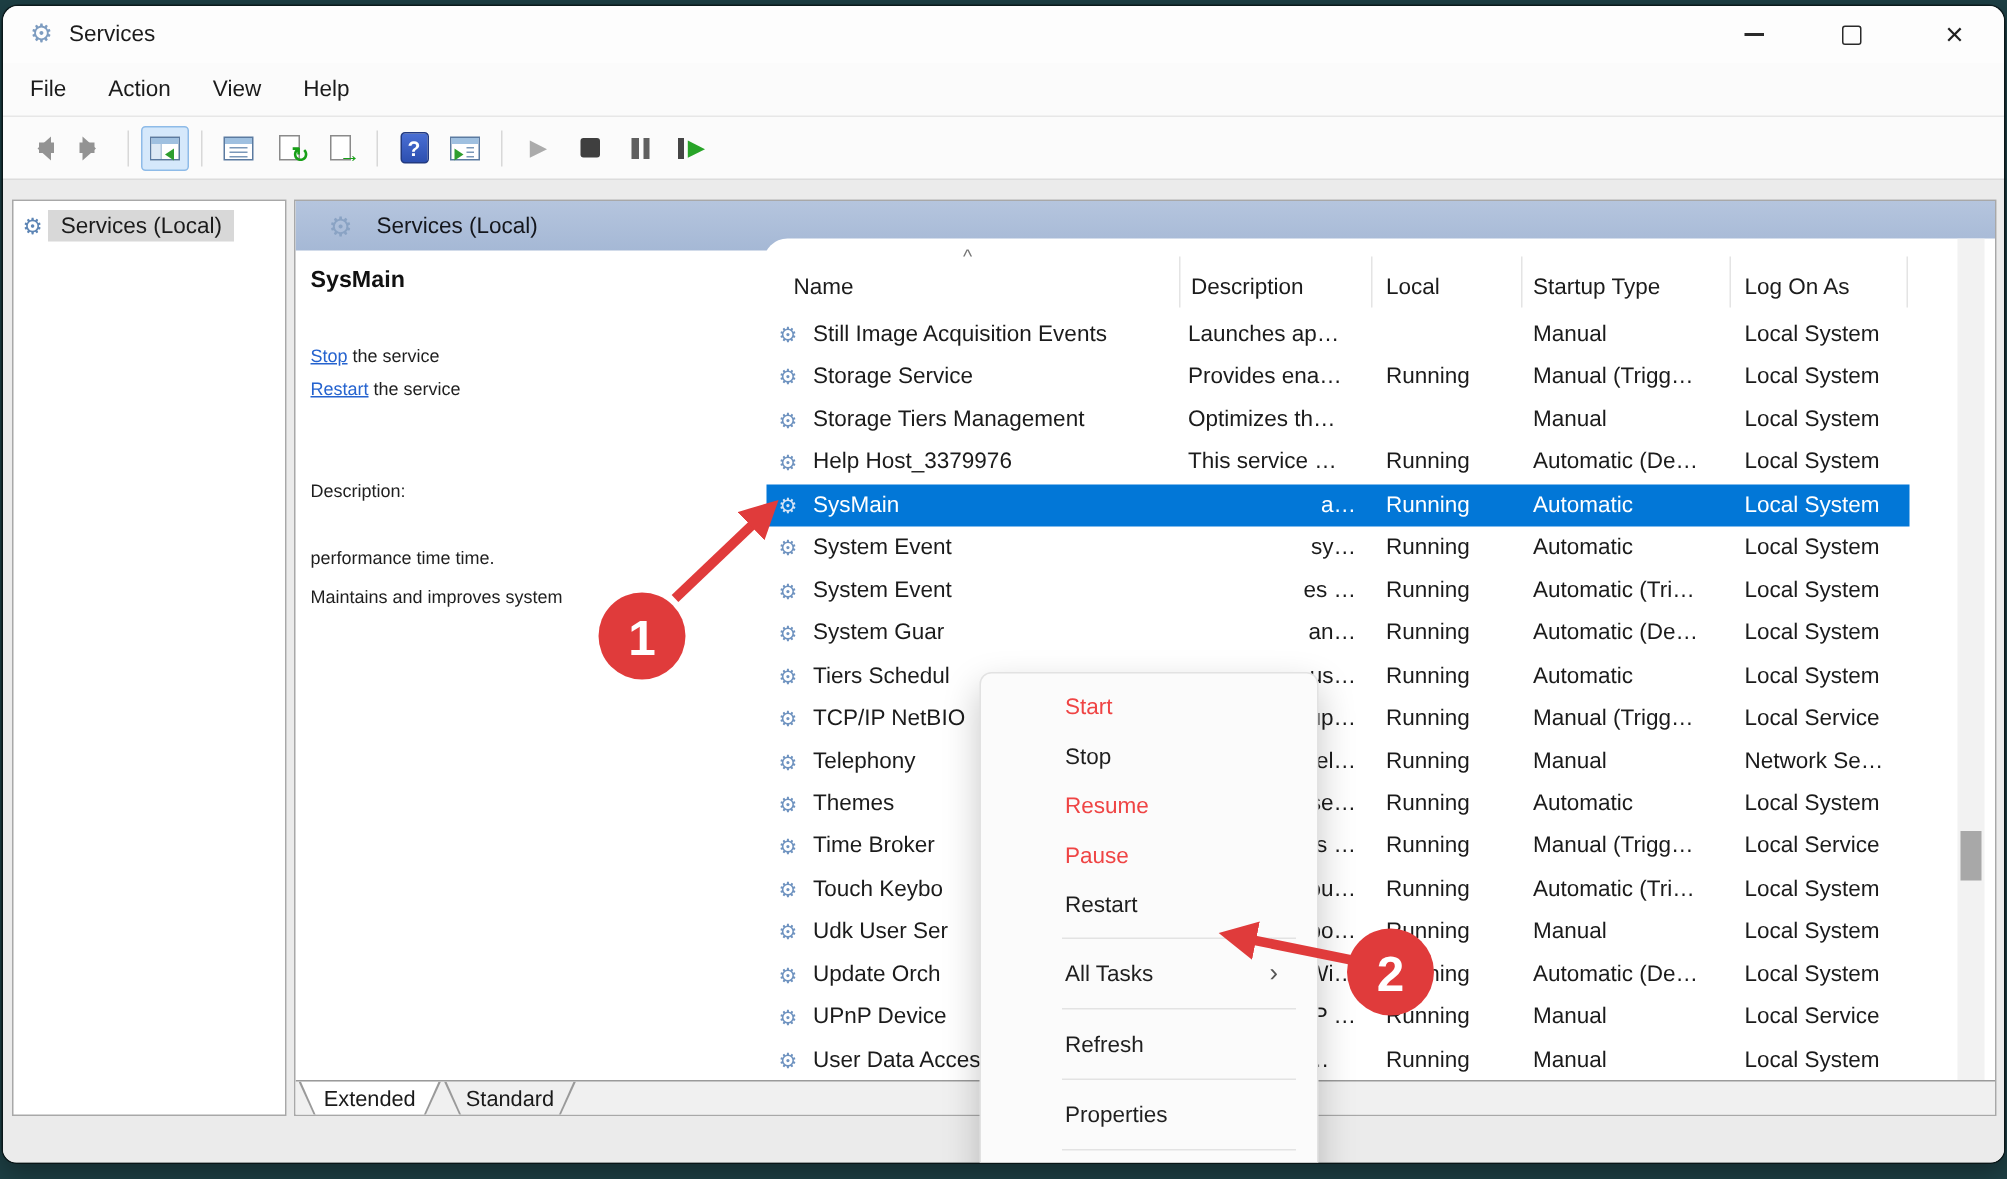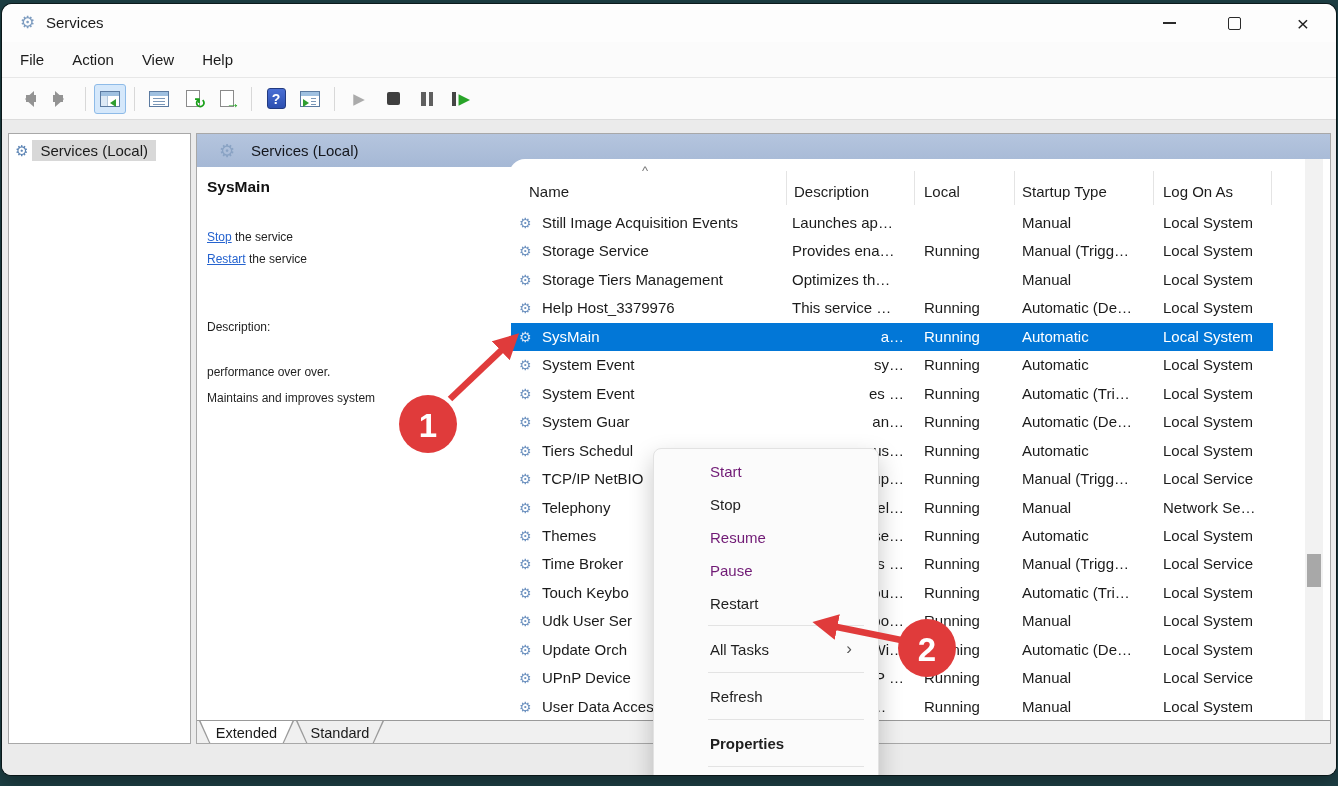--- a/index.html
+++ b/index.html
@@ -90,22 +90,22 @@
   .c-start{left:511px;width:130px;}
   .c-logon{left:652px;width:110px;}
   .vscroll{position:absolute;left:796px;top:0;width:18px;height:100%;background:#f2f2f2;}
   .vthumb{position:absolute;left:2px;top:395px;width:14px;height:33px;background:#a8a8a8;}
 
   
   .ctx{position:absolute;left:651px;top:328px;width:226px;background:#fbfbfb;border:1px solid #e2e2e2;border-radius:8px;
        box-shadow:0 10px 24px rgba(0,0,0,.22);padding:6px 0;box-sizing:border-box;z-index:40;}
   .ctx-item{height:33px;display:flex;align-items:center;padding-left:56px;padding-right:26px;font-size:15px;color:#1f1f1f;position:relative;}
   .ctx-item.wide{height:36px;}
-  .ctx-item.disabled{color:#701a75;}
-  .ctx-item.bold{font-weight:bold;}
+  .ctx-item.disabled{color:#ef4444;}
+  .ctx-item.bold{font-weight:normal;}
   .ctx-item .chev{position:absolute;right:26px;font-size:17px;color:#555;}
   .menu-sep{height:1px;background:#e3e3e3;margin:5px 14px 5px 54px;}
 
   
   .tabstrip{position:absolute;left:0;top:586px;width:100%;height:25px;background:#f0f0f0;border-top:1px solid #9a9a9a;box-sizing:border-box;}
   .tab{position:absolute;top:0;height:24px;}
   .tab .outer{position:absolute;inset:0;background:#9a9a9a;clip-path:polygon(0 0,100% 0,calc(100% - 11px) 100%,11px 100%);}
   .tab .inner{position:absolute;inset:0;clip-path:polygon(1.6px 0,calc(100% - 1.6px) 0,calc(100% - 11.8px) calc(100% - 1px),11.8px calc(100% - 1px));}
   .tab .txt{position:absolute;inset:0;display:flex;align-items:center;justify-content:center;font-size:14.5px;color:#1a1a1a;}
   .tab-extended{left:2px;width:95px;} .tab-extended .inner{background:#fff;}
@@ -232,21 +232,21 @@
         <div class="band">
           <span class="gear">⚙</span>
           <span class="hdr">Services (Local)</span>
         </div>
 
         <div class="info-name">SysMain</div>
         <div class="info-line info-stop"><span class="lk">Stop</span><span> the service</span></div>
         <div class="info-line info-restart"><span class="lk">Restart</span><span> the service</span></div>
         <div class="info-line info-desc-label">Description:</div>
         <div class="info-line info-desc-1">Maintains and improves system</div>
-        <div class="info-line info-desc-2">performance over over.</div>
+        <div class="info-line info-desc-2">performance time time.</div>
 
         <div class="listbox">
           <span class="sort-caret">^</span>
           <span class="col-h h-name">Name</span>
           <span class="col-h h-desc">Description</span>
           <span class="col-h h-status">Local</span>
           <span class="col-h h-startup">Startup Type</span>
           <span class="col-h h-logon">Log On As</span>
           <i class="hsep" style="left:277px"></i>
           <i class="hsep" style="left:405px"></i>

